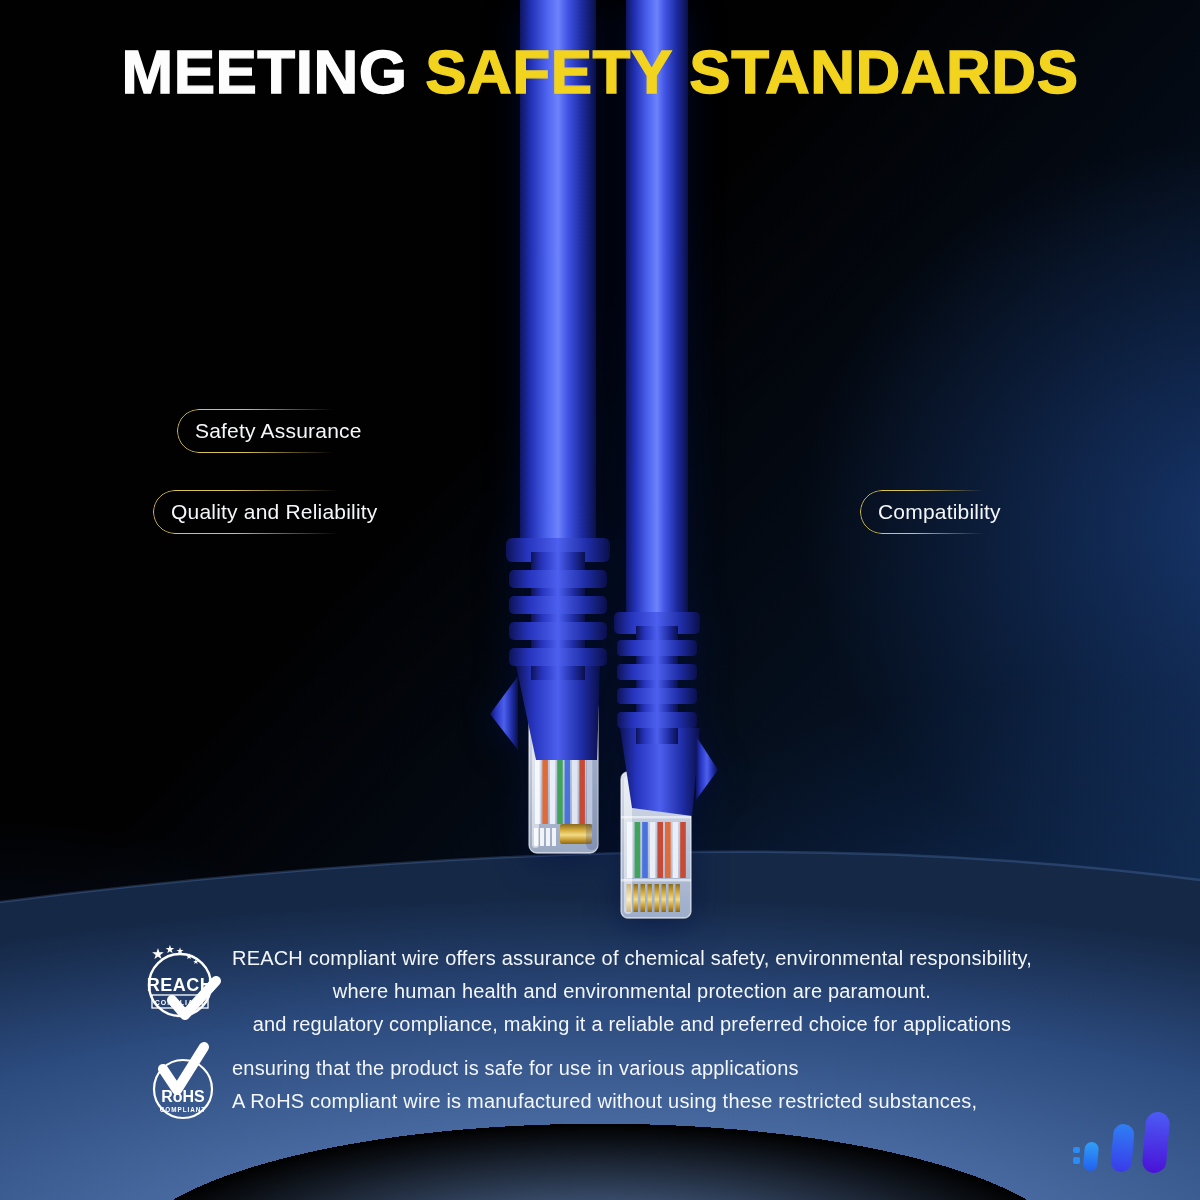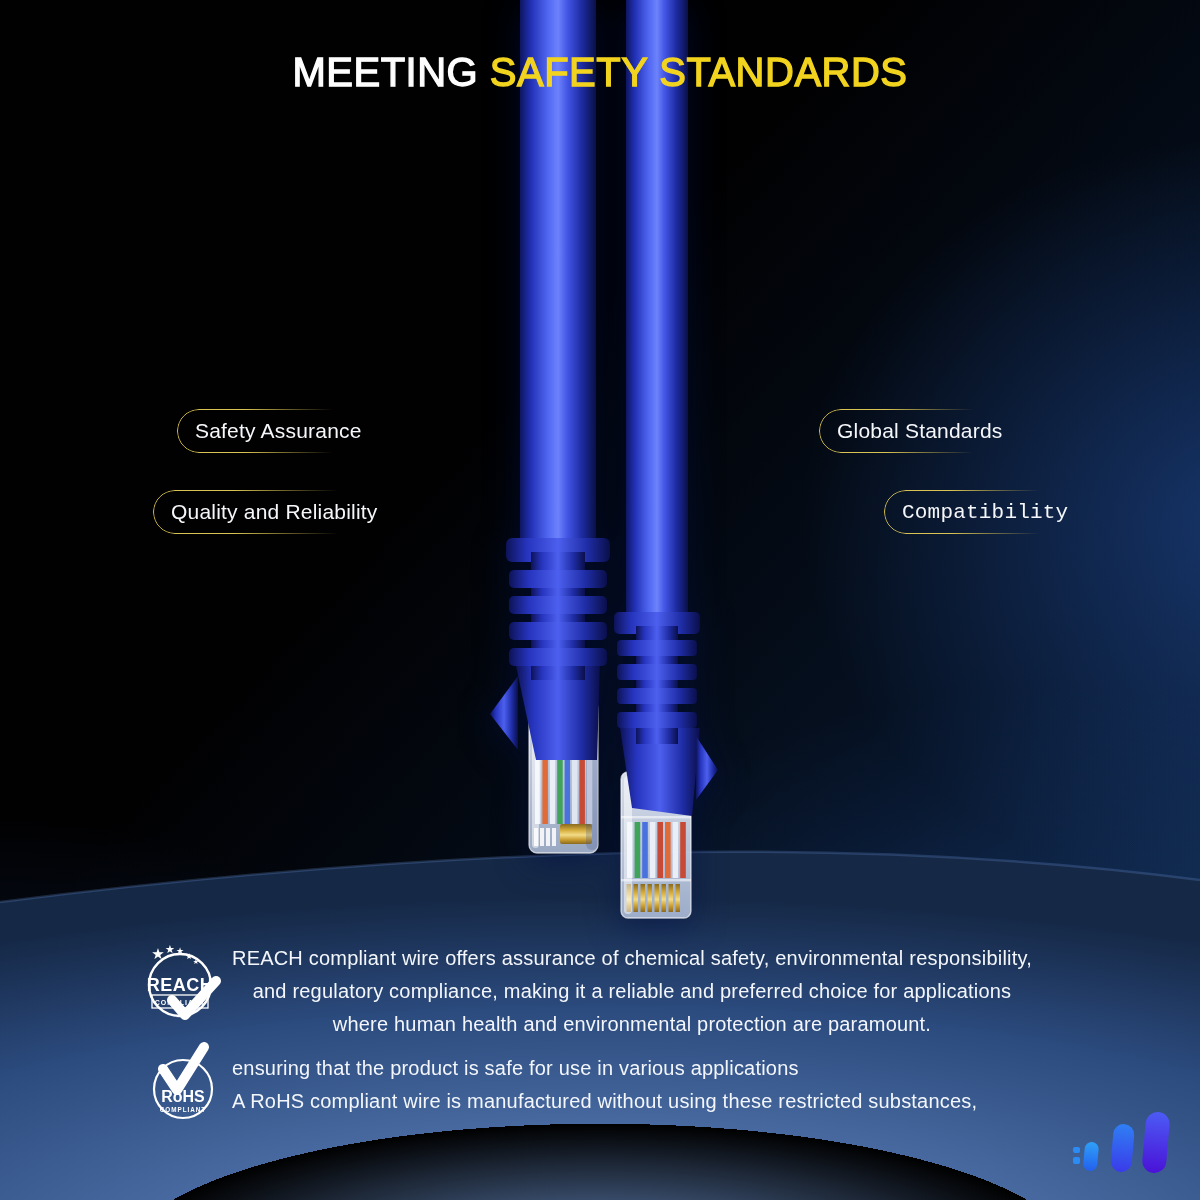--- a/index.html
+++ b/index.html
@@ -10,42 +10,42 @@
       radial-gradient(620px 540px at 103% 43%, rgba(38,84,168,.50), rgba(38,84,168,0) 70%),
       radial-gradient(950px 640px at 88% 92%, rgba(30,70,140,.45), rgba(30,70,140,0) 65%),
       radial-gradient(760px 520px at 0% 95%, rgba(18,42,88,.55), rgba(18,42,88,0) 62%),
       linear-gradient(133deg,#010102 38%,#061326 72%,#143158 100%);
   }
   svg text{font-family:"Liberation Sans",sans-serif;}
 
   
   .title{
     position:absolute;top:42px;left:0;width:100%;text-align:center;
-    font-size:40px;font-weight:400;letter-spacing:.5px;line-height:60px;
+    font-size:62px;font-weight:700;letter-spacing:.5px;line-height:60px;
     z-index:5;white-space:nowrap;
   }
   .title .t-white{color:#fdfdfd;-webkit-text-stroke:1.3px #fdfdfd;}
   .title .t-yellow{color:#f2d41f;-webkit-text-stroke:1.3px #f2d41f;}
 
   
   .pill{
     position:absolute;height:44px;display:inline-flex;align-items:center;
     padding:0 26px 0 18px;border-radius:22px;z-index:5;
     color:#f5f7fa;font-size:21px;letter-spacing:.2px;white-space:nowrap;
   }
   .pill::before{
     content:'';position:absolute;inset:0;border-radius:22px;
     border:1.6px solid #d9c352;
     -webkit-mask-image:linear-gradient(90deg,#000 32%,rgba(0,0,0,0) 74%);
     mask-image:linear-gradient(90deg,#000 32%,rgba(0,0,0,0) 74%);
   }
   .pill-safety{left:177px;top:409px;}
   .pill-quality{left:153px;top:490px;}
   .pill-global{left:819px;top:409px;}
-  .pill-compat{left:884px;top:490px;font-family:Liberation Mono, monospace;}
+  .pill-compat{left:860px;top:490px;}
 
   
   .para{position:absolute;left:232px;z-index:5;color:#f3f6fb;font-size:20px;line-height:33px;letter-spacing:.2px;}
   .para-reach{top:942px;text-align:center;}
   .para-rohs{top:1052px;}
 
   .badge{position:absolute;z-index:5;}
   .badge-reach{left:136px;top:936px;}
   .badge-rohs{left:140px;top:1042px;}
 
@@ -180,23 +180,20 @@
   <div class="title">
     <span class="t-white">MEETING </span><span class="t-yellow">SAFETY STANDARDS</span>
   </div>
 
   <div class="pill pill-quality">
     <span>Quality and Reliability</span>
   </div>
   <div class="pill pill-safety">
     <span>Safety Assurance</span>
   </div>
-  <div class="pill pill-global">
-    <span>Global Standards</span>
-  </div>
   <div class="pill pill-compat">
     <span>Compatibility</span>
   </div>
 
   <svg class="badge badge-reach" width="100" height="104" viewBox="0 0 100 104">
     <circle cx="44" cy="49" r="31" fill="none" stroke="#ffffff" stroke-width="2.4"></circle>
     <g fill="#ffffff" font-family="DejaVu Sans" text-anchor="middle">
       <text x="22" y="23" font-size="15">★</text>
       <text x="34" y="17" font-size="11">★</text>
       <text x="44" y="18" font-size="9">★</text>
@@ -211,22 +208,22 @@
 
   <svg class="badge badge-rohs" width="92" height="92" viewBox="0 0 92 92">
     <circle cx="43" cy="47" r="29" fill="none" stroke="#ffffff" stroke-width="2.2"></circle>
     <path d="M23,27 L37,48 L64,5" fill="none" stroke="#ffffff" stroke-width="10" stroke-linecap="round" stroke-linejoin="round"></path>
     <text x="43" y="60" font-size="16" font-weight="bold" fill="#ffffff" text-anchor="middle">RoHS</text>
     <text x="43" y="70" font-size="6.3" font-weight="bold" fill="#ffffff" text-anchor="middle" letter-spacing="1">COMPLIANT</text>
   </svg>
 
   <div class="para para-reach">
     <div>REACH compliant wire offers assurance of chemical safety, environmental responsibility,</div>
+    <div>where human health and environmental protection are paramount.</div>
     <div>and regulatory compliance, making it a reliable and preferred choice for applications</div>
-    <div>where human health and environmental protection are paramount.</div>
   </div>
   <div class="para para-rohs">
     <div>ensuring that the product is safe for use in various applications</div>
     <div>A RoHS compliant wire is manufactured without using these restricted substances,</div>
   </div>
 
   <svg class="brand-logo" width="120" height="80" viewBox="0 0 120 80">
     <defs>
       <linearGradient id="gP1" x1="0" y1="0" x2="0" y2="1">
         <stop offset="0" stop-color="#2fa0f8"></stop>

